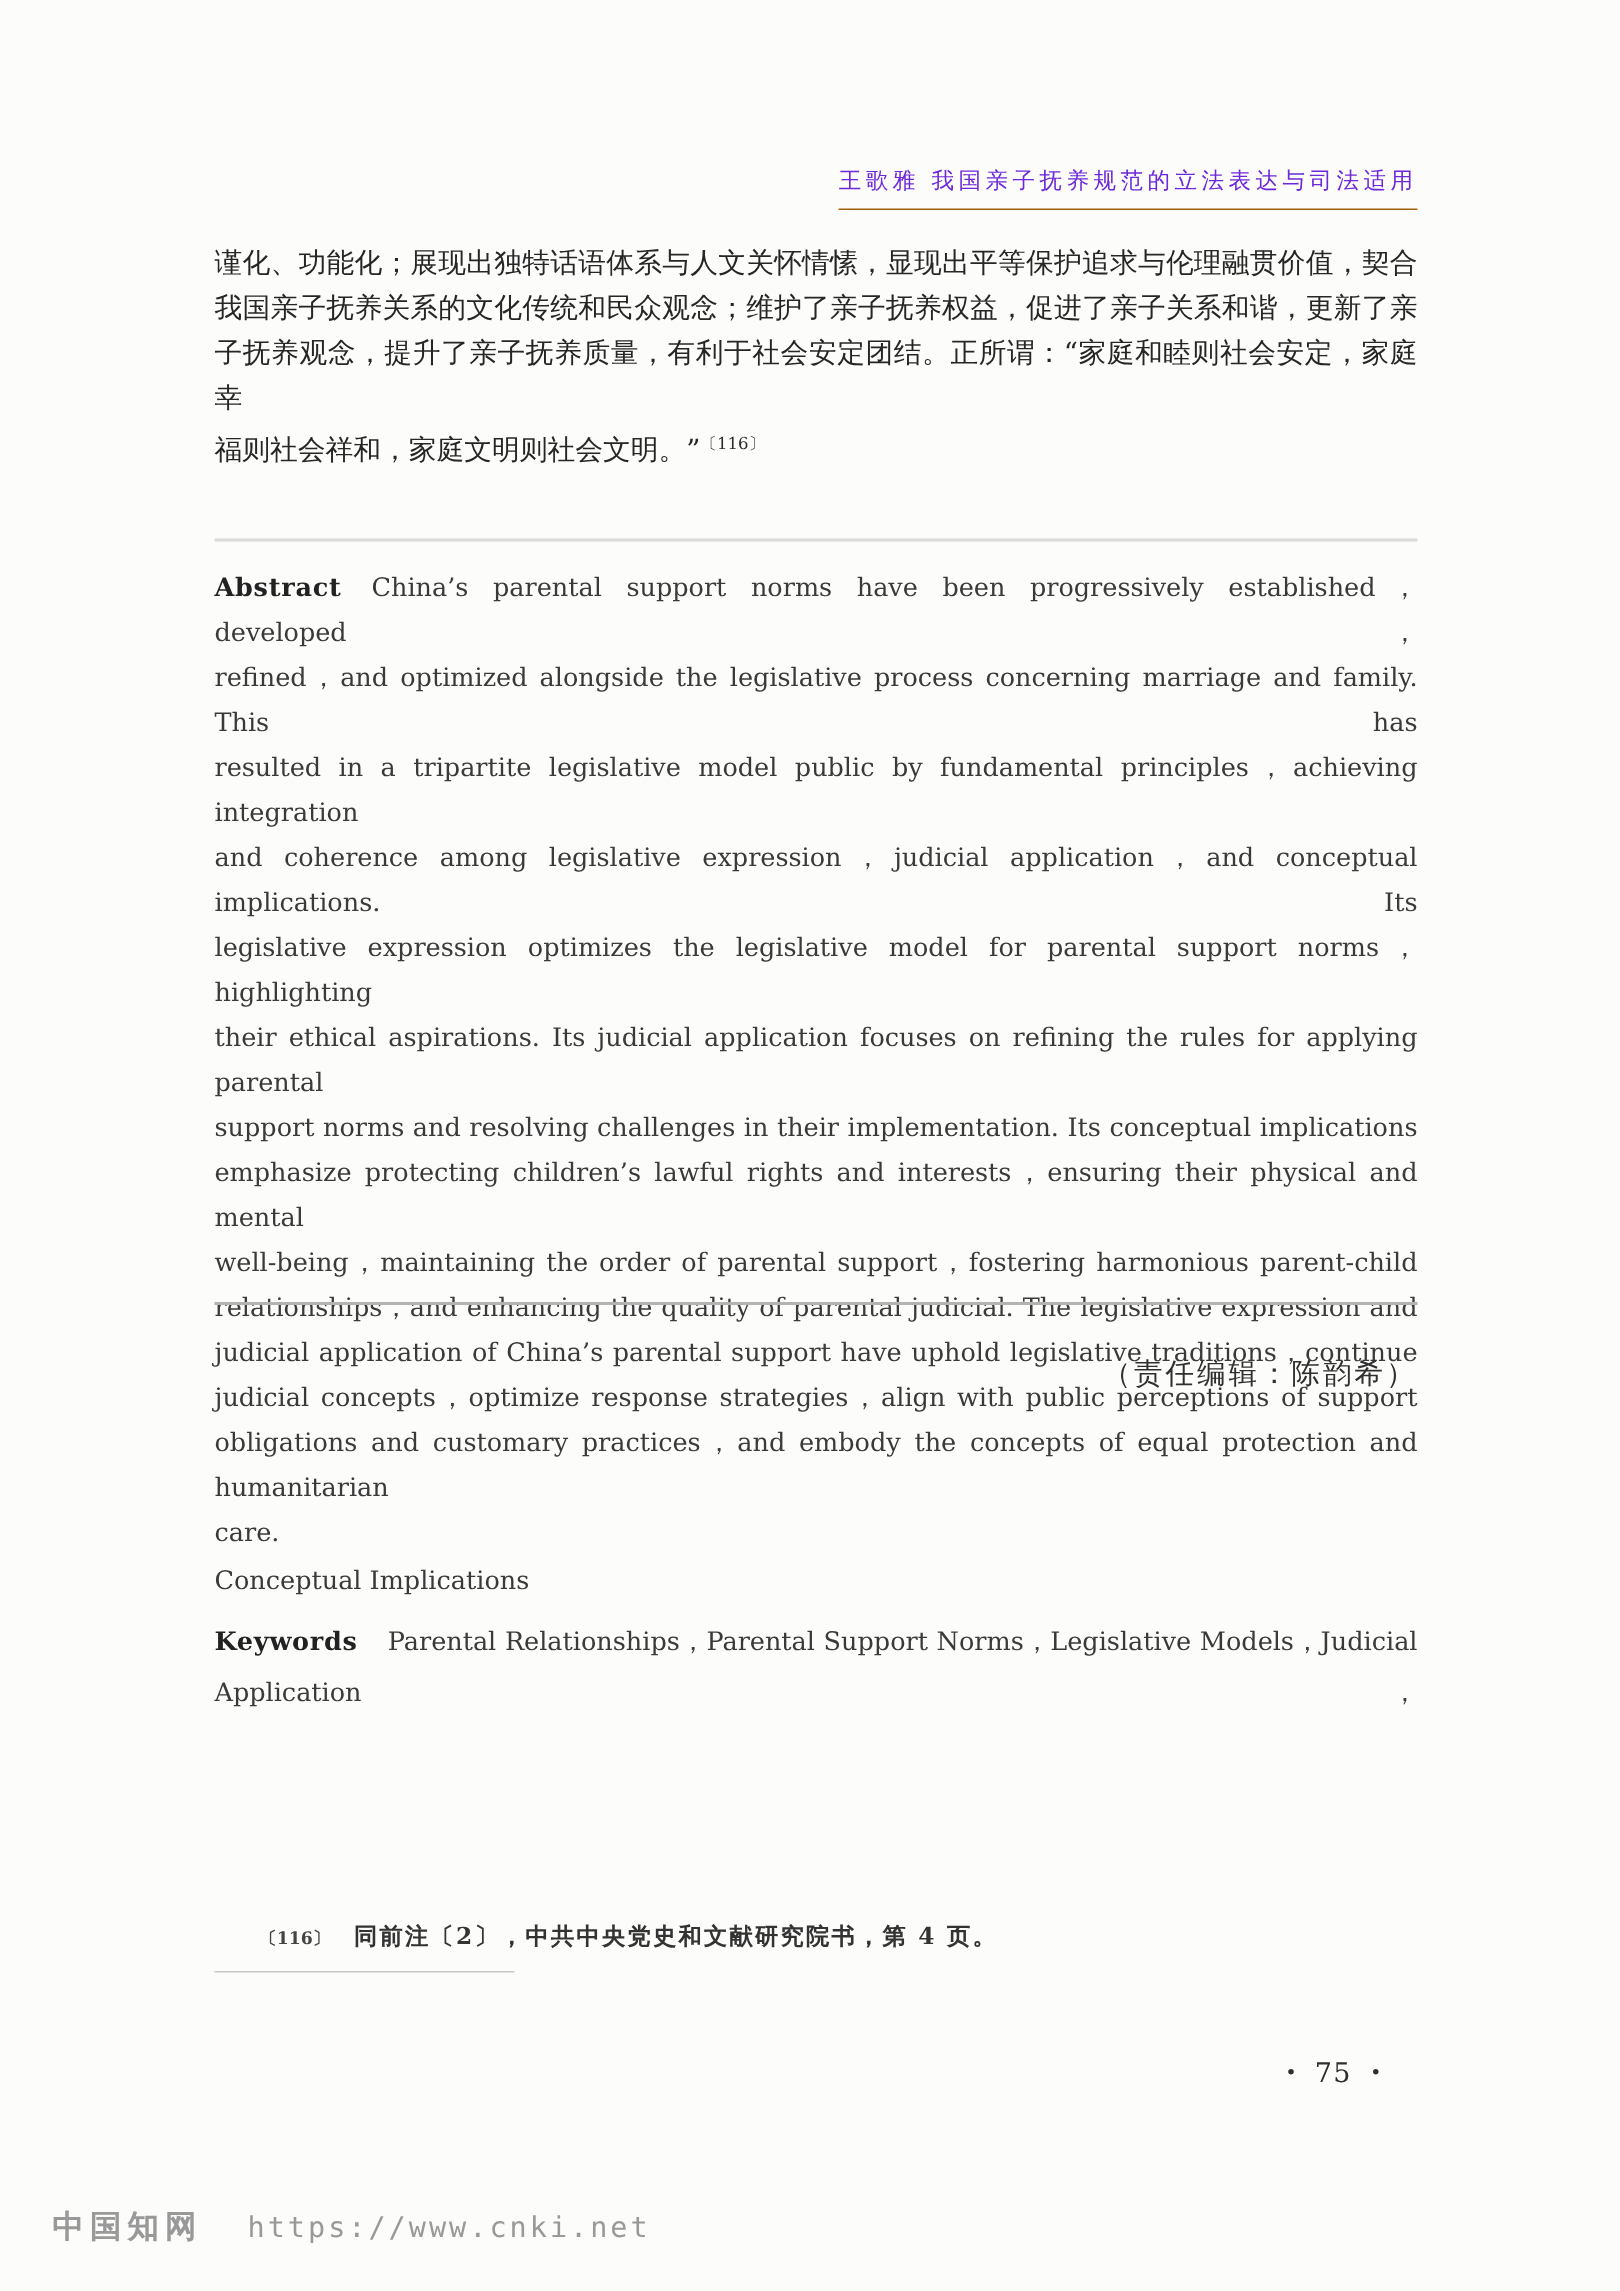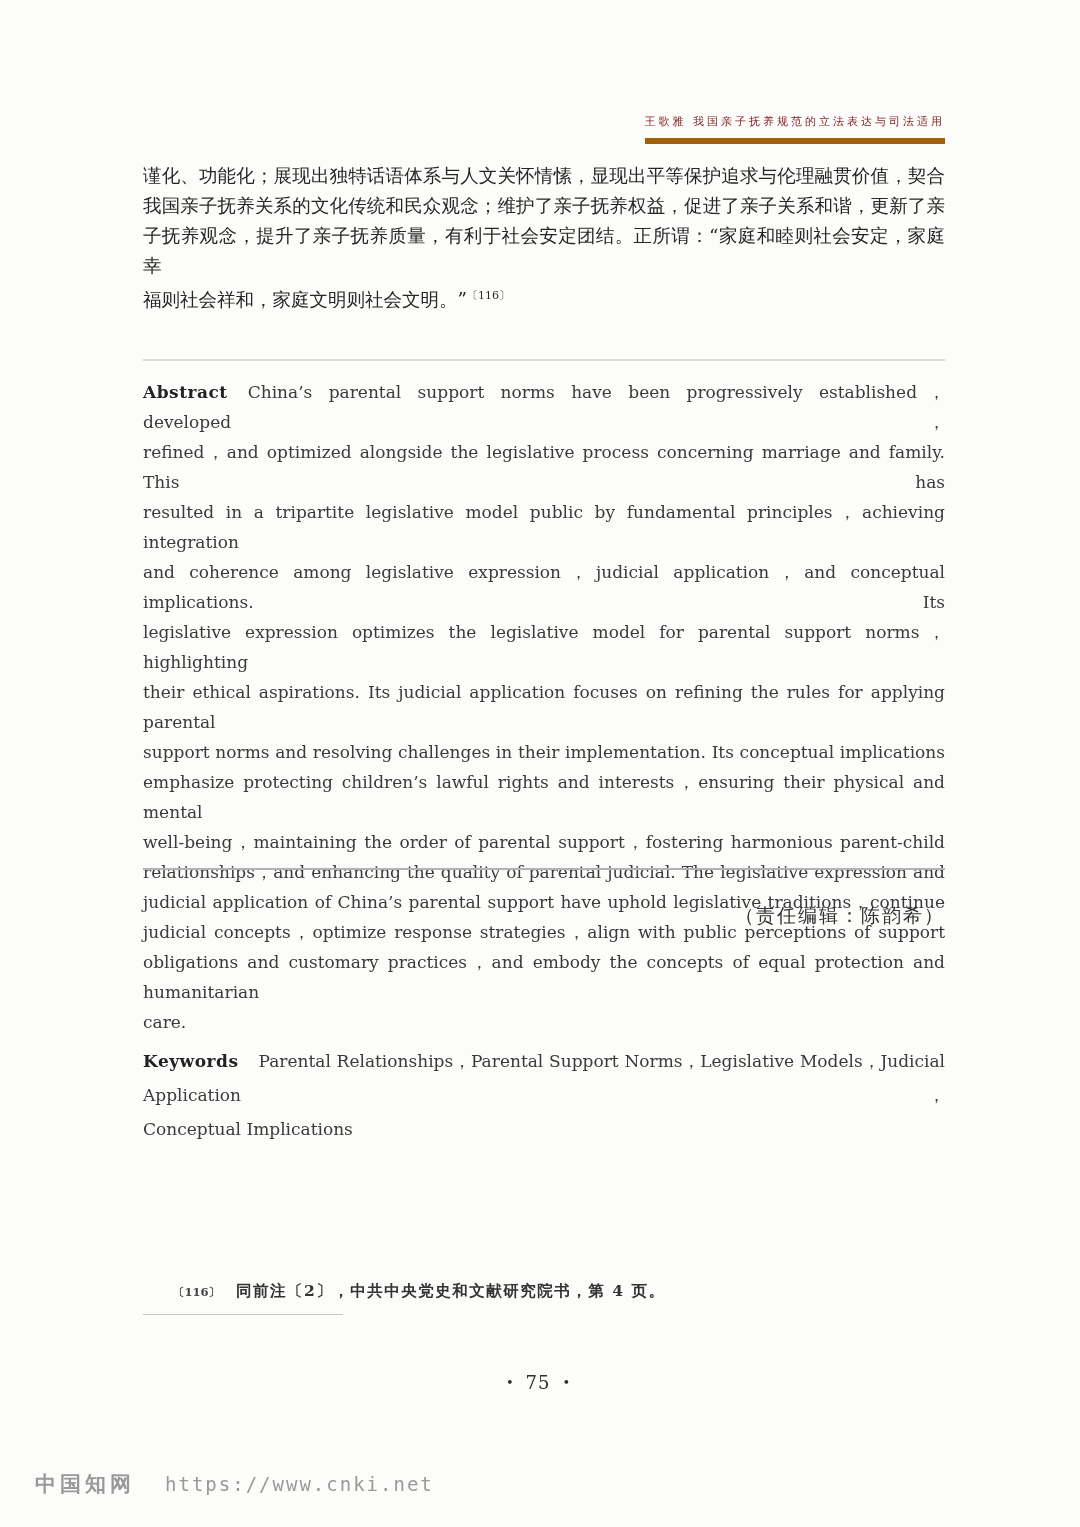--- a/index.html
+++ b/index.html
@@ -4,22 +4,22 @@
 <style>
   html,body{margin:0;padding:0;background:#fbfbfa;}
   .page{
     position:relative;width:1080px;height:1527px;background:#fcfcfb;
     font-family:"DejaVu Serif","Liberation Serif",serif;color:#333;
     overflow:hidden;
   }
   
   .header{position:absolute;left:143px;top:110px;width:802px;text-align:right;}
   .header-inner{
-    display:inline-block;font-size:11px;letter-spacing:3px;color:#7f1d1d;
-    padding-bottom:9px;border-bottom:6px solid #a16207;
+    display:inline-block;font-size:15px;letter-spacing:3px;color:#6d28d9;
+    padding-bottom:9px;border-bottom:1px solid #a16207;
   }
   
   .cn-para{position:absolute;left:143px;top:161px;width:802px;font-size:18.5px;line-height:30px;color:#262626;}
   .cn-line{text-align:justify;text-align-last:justify;text-justify:inter-ideograph;}
   .cn-line.last{text-align-last:left;}
   .fnref{font-size:11px;vertical-align:super;letter-spacing:0;color:#2b2b2b;}
   
   .rule{position:absolute;left:143px;width:802px;height:2px;}
   .rule1{top:359px;background:#dadada;}
   .rule2{top:868px;background:#b3b3b3;}
@@ -32,21 +32,21 @@
   .kw-lines{line-height:34px;}
   
   .editor{position:absolute;left:143px;top:903px;width:802px;text-align:right;
     font-size:19px;letter-spacing:2px;color:#2f2f2f;}
   
   .footnote-divider{position:absolute;left:143px;top:1314px;width:200px;height:1px;background:#c7c7c7;}
   .footnote{position:absolute;left:143px;top:1281px;width:802px;font-size:15.5px;color:#333;
     padding-left:30px;box-sizing:border-box;letter-spacing:1.5px;font-weight:bold;}
   .fn-marker{font-size:11.5px;color:#444;margin-right:16px;letter-spacing:0;}
   
-  .pagenum{position:absolute;left:143px;top:1372px;width:790px;text-align:center;color:#2e2e2e;}
+  .pagenum{position:absolute;left:143px;top:1372px;width:790px;text-align:right;color:#2e2e2e;}
   .pn-dot{font-size:13px;margin:0 12px;vertical-align:2px;}
   .pn-val{font-size:18px;letter-spacing:1px;}
   
   .watermark{position:absolute;left:35px;top:1470px;color:#999;white-space:nowrap;}
   .wm-name{font-size:21px;letter-spacing:4px;font-weight:bold;}
   .wm-url{font-family:"DejaVu Sans Mono","Liberation Mono",monospace;font-size:19px;
     letter-spacing:2px;margin-left:30px;}
 </style>
 </head>
 <body>
@@ -79,24 +79,24 @@
     <div class="en-line">their ethical aspirations. Its judicial application focuses on refining the rules for applying parental</div>
     <div class="en-line">support norms and resolving challenges in their implementation. Its conceptual implications</div>
     <div class="en-line">emphasize protecting children’s lawful rights and interests，ensuring their physical and mental</div>
     <div class="en-line">well-being，maintaining the order of parental support，fostering harmonious parent-child</div>
     <div class="en-line">relationships，and enhancing the quality of parental judicial. The legislative expression and</div>
     <div class="en-line">judicial application of China’s parental support have uphold legislative traditions，continue</div>
     <div class="en-line">judicial concepts，optimize response strategies，align with public perceptions of support</div>
     <div class="en-line">obligations and customary practices，and embody the concepts of equal protection and humanitarian</div>
     <div class="en-line last">care.</div>
 
+    <div class="en-line last kw-lines">Conceptual Implications</div>
     <div class="en-line kw-first kw-lines">
       <b class="lead-label">Keywords</b><span>Parental Relationships，Parental Support Norms，Legislative Models，Judicial Application，</span>
     </div>
-    <div class="en-line last kw-lines">Conceptual Implications</div>
   </div>
 
   <div class="rule rule2"></div>
 
   <div class="editor">（责任编辑：陈韵希）</div>
 
   <div class="footnote-divider"></div>
   <div class="footnote">
     <span class="fn-marker">〔116〕</span><span class="fn-text">同前注〔2〕，中共中央党史和文献研究院书，第 4 页。</span>
   </div>

